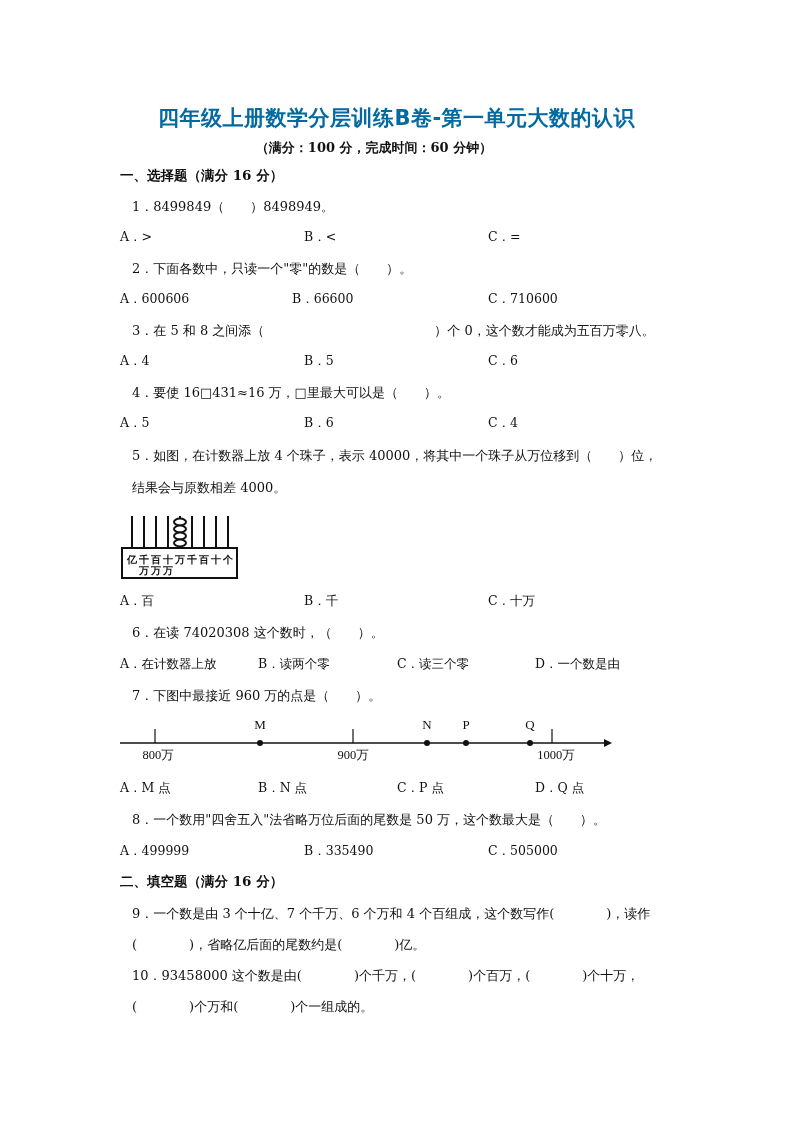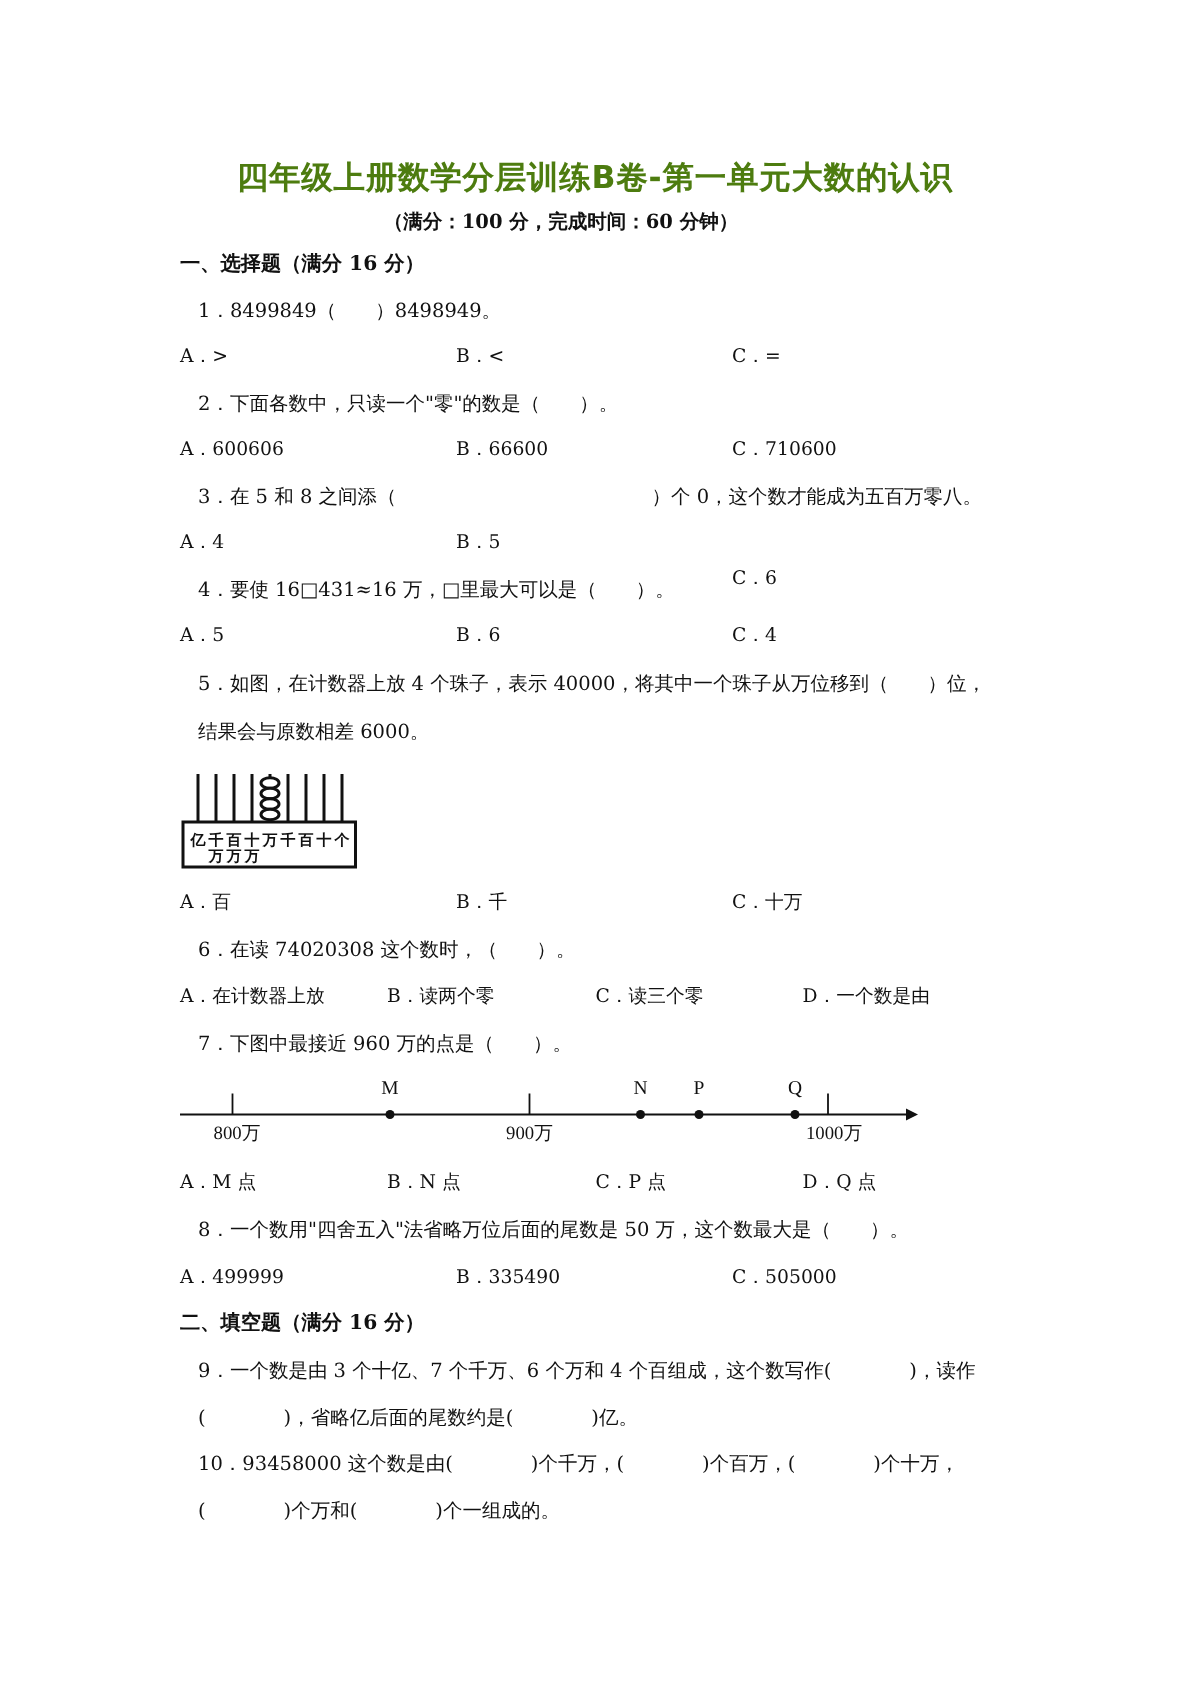--- a/index.html
+++ b/index.html
@@ -11,49 +11,49 @@
   .subtitle { left: 0; width: 748px; top: 139px; text-align: center; font-size: 13px; font-weight: bold; }
   .section { left: 120px; font-size: 13.5px; font-weight: bold; }
   .q { left: 120px; font-size: 13px; margin-left: 12px; }
   .opt { font-size: 12.5px; }
   .paren { display: inline-block; }
   svg text { font-family: "Liberation Serif", "DejaVu Serif", serif; }
 </style>
 </head>
 <body>
 
-<div class="abs title" style="color:#4d7c0f;">四年级上册数学分层训练B卷-第一单元大数的认识</div>
+<div class="abs title" style="color:#0369a1;">四年级上册数学分层训练B卷-第一单元大数的认识</div>
 <div class="abs subtitle">（满分：100 分，完成时间：60 分钟）</div>
 
 <div class="abs section" style="top:167px;">一、选择题（满分 16 分）</div>
 
 <div class="abs q" style="top:198px;">1．8499849（　　）8498949。</div>
 <div class="abs opt" style="top:229px;left:120px;">A．&gt;</div>
 <div class="abs opt" style="top:229px;left:304px;">B．&lt;</div>
 <div class="abs opt" style="top:229px;left:488px;">C．=</div>
 
 <div class="abs q" style="top:260px;">2．下面各数中，只读一个"零"的数是（　　）。</div>
 <div class="abs opt" style="top:291px;left:120px;">A．600606</div>
-<div class="abs opt" style="top:291px;left:304px;">B．66600</div>
+<div class="abs opt" style="top:291px;left:292px;">B．66600</div>
 <div class="abs opt" style="top:291px;left:488px;">C．710600</div>
 
 <div class="abs q" style="top:322px;">
   <span>3．在 5 和 8 之间添（</span><span class="paren" style="width:170px;"></span><span>）个 0，这个数才能成为五百万零八。</span>
 </div>
 <div class="abs opt" style="top:353px;left:120px;">A．4</div>
 <div class="abs opt" style="top:353px;left:304px;">B．5</div>
-<div class="abs opt" style="top:353px;left:488px;margin-top:24px;">C．6</div>
+<div class="abs opt" style="top:353px;left:488px;">C．6</div>
 
 <div class="abs q" style="top:384px;">4．要使 16□431≈16 万，□里最大可以是（　　）。</div>
 <div class="abs opt" style="top:415px;left:120px;">A．5</div>
 <div class="abs opt" style="top:415px;left:304px;">B．6</div>
 <div class="abs opt" style="top:415px;left:488px;">C．4</div>
 
 <div class="abs q" style="top:447px;">5．如图，在计数器上放 4 个珠子，表示 40000，将其中一个珠子从万位移到（　　）位，</div>
-<div class="abs q" style="top:479px;">结果会与原数相差 6000。</div>
+<div class="abs q" style="top:479px;">结果会与原数相差 4000。</div>
 
 <div class="abs" style="top:512px;left:120px;width:120px;height:70px;">
   <svg width="120" height="70" viewBox="0 0 120 70">
     <g stroke="#111" stroke-width="2">
       <line x1="12" y1="4" x2="12" y2="36"></line>
       <line x1="24" y1="4" x2="24" y2="36"></line>
       <line x1="36" y1="4" x2="36" y2="36"></line>
       <line x1="48" y1="4" x2="48" y2="36"></line>
       <line x1="60" y1="4" x2="60" y2="36"></line>
       <line x1="72" y1="4" x2="72" y2="36"></line>

